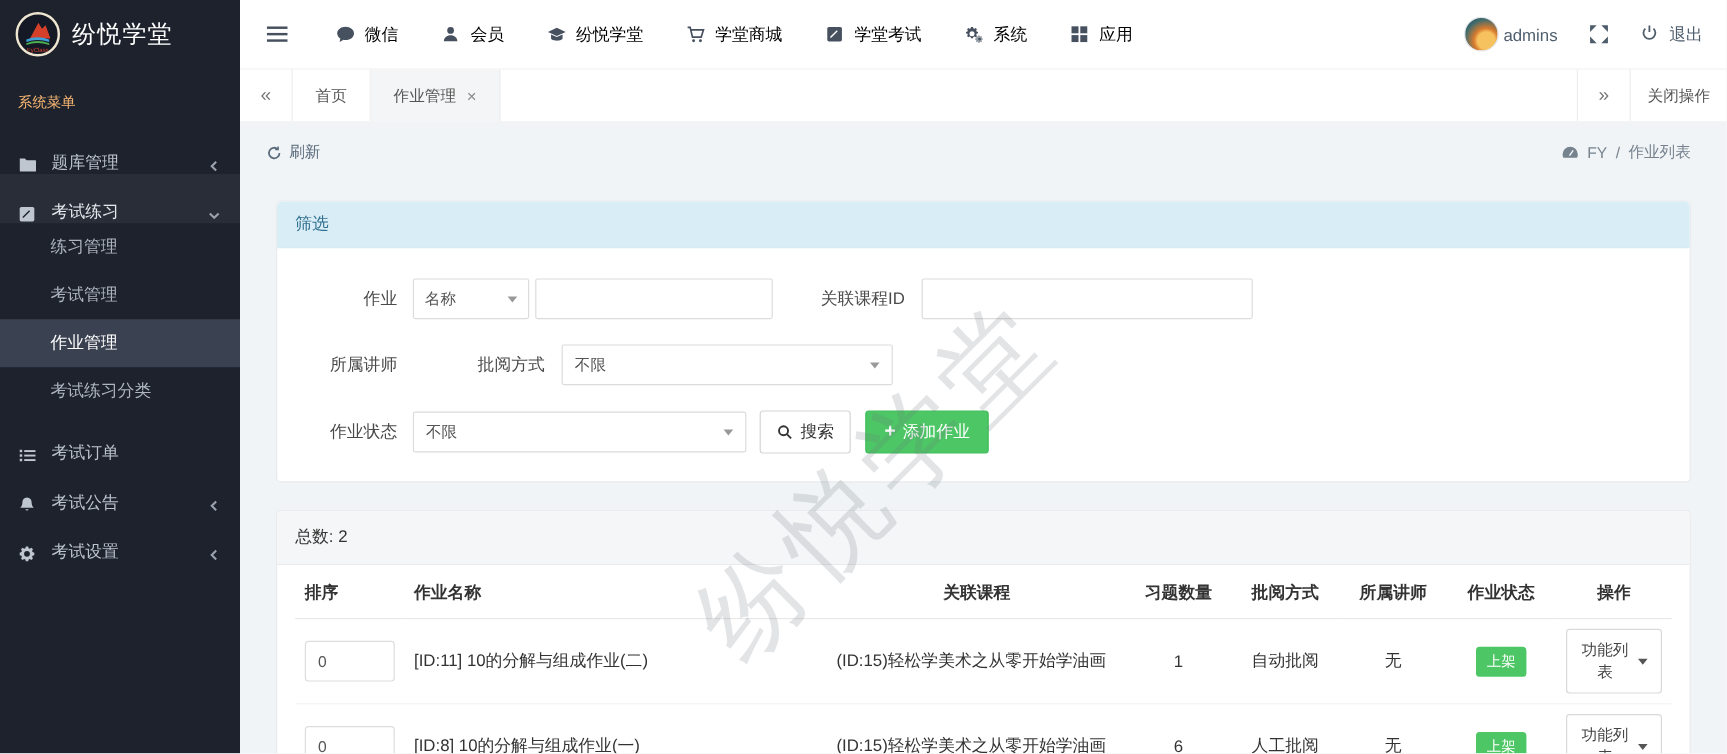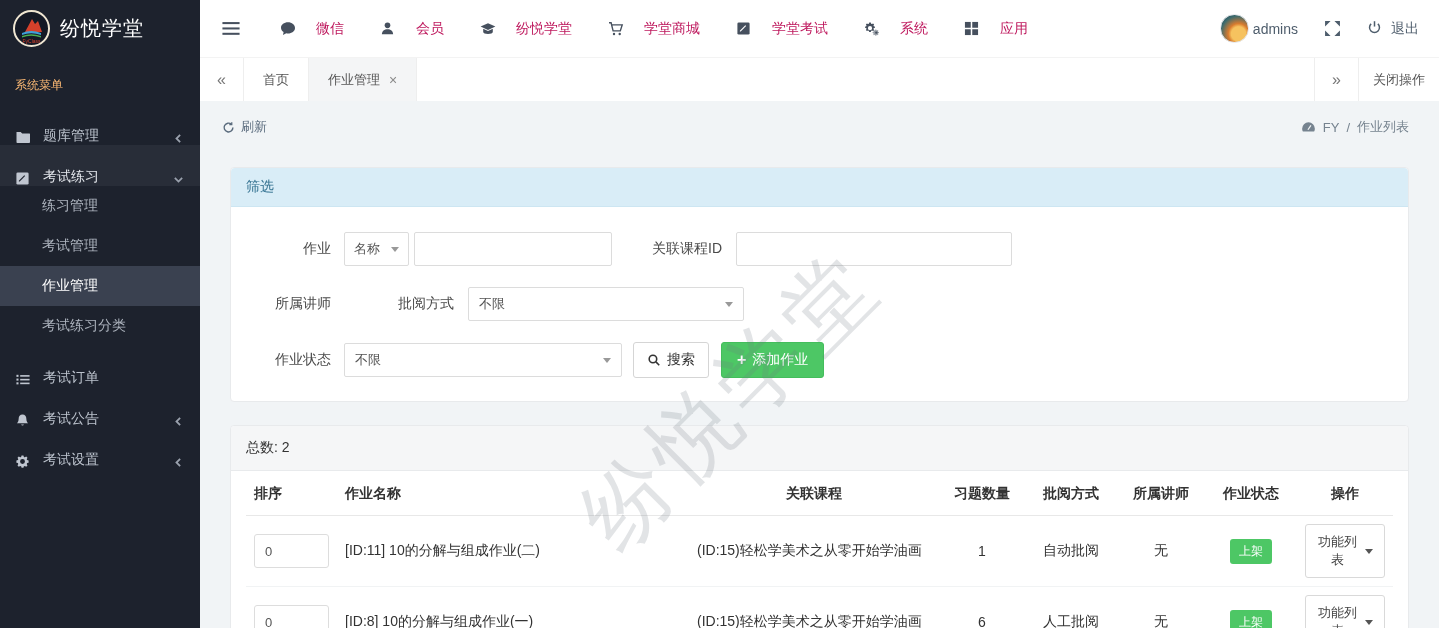--- a/index.html
+++ b/index.html
@@ -18,21 +18,21 @@
   .menu-item .chev { margin-left:auto; width:13px; height:13px; color:#9aa1ad; display:flex; }
   .menu-item.expanded { background:#282d38; color:#e4e7ec; }
   .submenu-item { height:40px; display:flex; align-items:center; padding-left:42px; color:#aeb5bf; font-size:14px; cursor:pointer; }
   .submenu-item.active { background:#3a4150; color:#ffffff; }
 
   
   .main { position:absolute; left:200px; top:0; width:1239px; height:628px; background:#f1f4f6; overflow:hidden; }
 
   .topnav { height:57px; background:#fff; display:flex; align-items:center; padding:0 20px 0 22px; }
   .hamburger { color:#46505e; width:18px; height:15px; margin-right:40px; cursor:pointer; display:flex; }
-  .nav-item { display:flex; align-items:center; gap:20px; color:#be185d; font-size:14px; margin-right:36px; cursor:pointer; }
+  .nav-item { display:flex; align-items:center; gap:8px; color:#000000; font-size:14px; margin-right:36px; cursor:pointer; }
   .nav-item .nicon { width:16px; height:16px; display:flex; color:#46505e; }
   .nav-right { margin-left:auto; display:flex; align-items:center; gap:26px; }
   .user-chip { display:flex; align-items:center; gap:4px; color:#4e5d6c; font-size:14px; cursor:pointer; }
   .avatar { width:29px; height:29px; border-radius:50%; background:radial-gradient(circle at 65% 70%, #f6c25f 0 28%, #d97b2e 40%, #3c6b6e 70%, #1d3b4a 100%); border:1px solid #e3e6ea; }
   .icon-btn { color:#4e5d6c; width:17px; height:17px; display:flex; cursor:pointer; }
   .logout { display:flex; align-items:center; gap:7px; color:#4e5d6c; font-size:14px; cursor:pointer; }
 
   .tabbar { height:44px; background:#fff; border-top:1px solid #f3f3f3; display:flex; align-items:stretch; }
   .tab-nav-btn { width:44px; display:flex; align-items:center; justify-content:center; color:#777; font-size:16px; border-right:1px solid #eeeeee; cursor:pointer; }
   .tab { padding:0 19px; display:flex; align-items:center; font-size:13px; color:#555; border-right:1px solid #eeeeee; cursor:pointer; white-space:nowrap; }
@@ -51,21 +51,21 @@
 
   
   .panel { background:#fff; border:1px solid #e8eaec; border-radius:4px; margin:0 30px; position:relative; }
   .filter-panel { margin-top:14px; }
   .filter-heading { background:#d9edf7; color:#31708f; font-size:14px; padding:10px 15px; border-bottom:1px solid #cde6f2; border-radius:4px 4px 0 0; }
   .filter-body { padding:25px 15px 2px; }
   .f-row { display:flex; align-items:center; margin-bottom:21px; }
   .f-label { width:85px; text-align:right; margin-right:13px; color:#4a4a4a; font-size:14px; flex:none; }
   .f-label2 { width:96px; text-align:right; margin-left:14px; margin-right:14px; color:#4a4a4a; font-size:14px; flex:none; }
   .ctl { height:34px; border:1px solid #dcdcdc; border-radius:2px; background:#fff; font-size:13px; color:#555; display:flex; align-items:center; }
-  .mini-select { width:65px; padding:0 9px; justify-content:space-between; margin-right:5px; cursor:pointer; }
+  .mini-select { width:97px; padding:0 9px; justify-content:space-between; margin-right:5px; cursor:pointer; }
   .text-input { width:198px; padding:0 9px; }
   .text-input input { border:none; outline:none; width:100%; font-size:13px; color:#555; font-family:inherit; }
   .wide { width:276px; }
   .sel { width:278px; padding:0 0 0 10px; justify-content:space-between; cursor:pointer; }
   .sel .sel-caret { width:30px; align-self:stretch; display:flex; align-items:center; justify-content:center; border-left:1px solid #eeeeee; }
   .sel2 .placeholder { color:#b3b3b3; }
   .sel-plain { width:276px; padding:0 10px; justify-content:space-between; cursor:pointer; }
   .caret { width:0; height:0; border-left:4px solid transparent; border-right:4px solid transparent; border-top:5px solid #999; }
   .btn-search { margin-left:11px; height:36px; padding:0 13px; background:#fff; border:1px solid #d5d5d5; border-radius:3px; font-size:14px; color:#333; display:flex; align-items:center; gap:6px; cursor:pointer; }
   .btn-search .sicon { width:14px; height:14px; display:flex; color:#333; }

